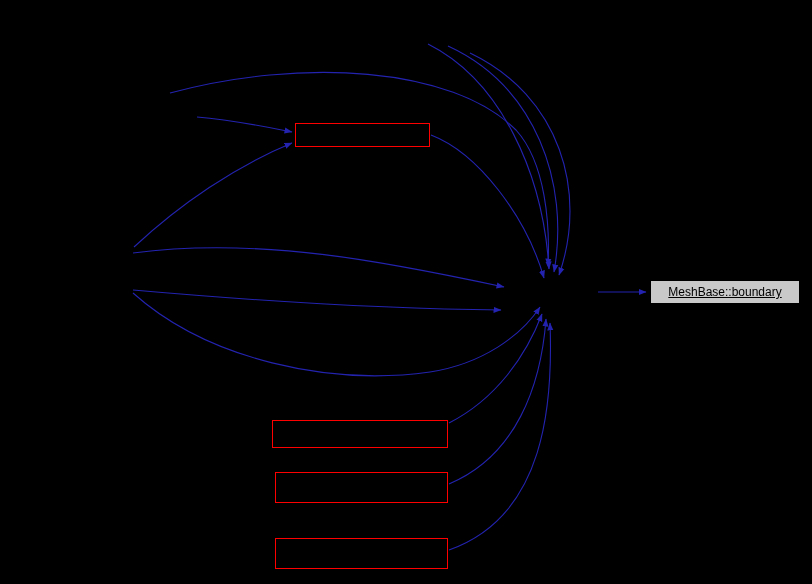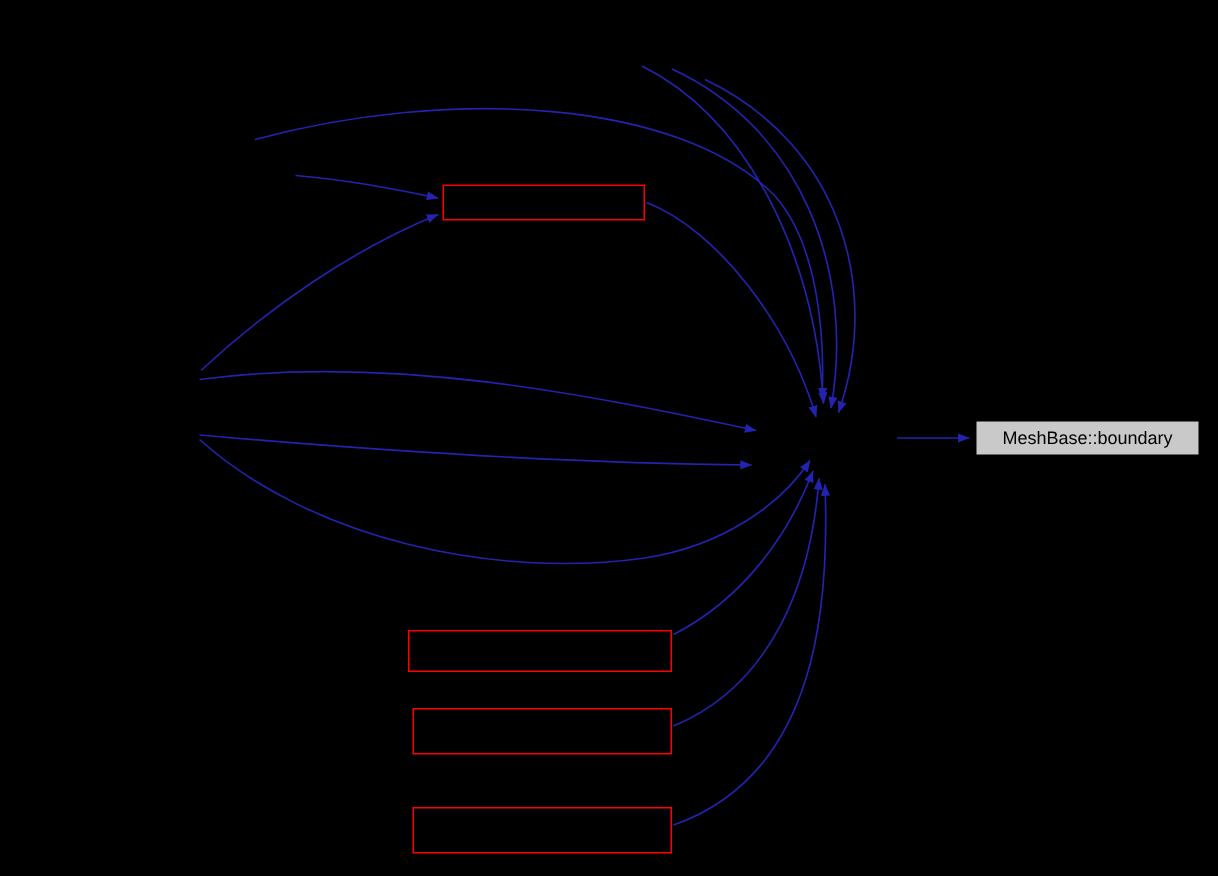--- a/index.html
+++ b/index.html
@@ -30,20 +30,21 @@
     stroke: var(--edge, #2323b0);
     stroke-width: 1.1;
   }
   #arrowhead path {
     fill: var(--edge, #2323b0);
     stroke: none;
   }
   .node {
     position: absolute;
     box-sizing: border-box;
+    text-decoration: underline;
   }
   .caller {
     border: 1px solid var(--caller-border, #ff0000);
     background: transparent;
   }
   .focus {
     background: var(--focus-fill, #c9c9c9);
     border: 1px solid var(--focus-border, #000000);
     color: var(--focus-text, #000000);
     font-size: 12px;

